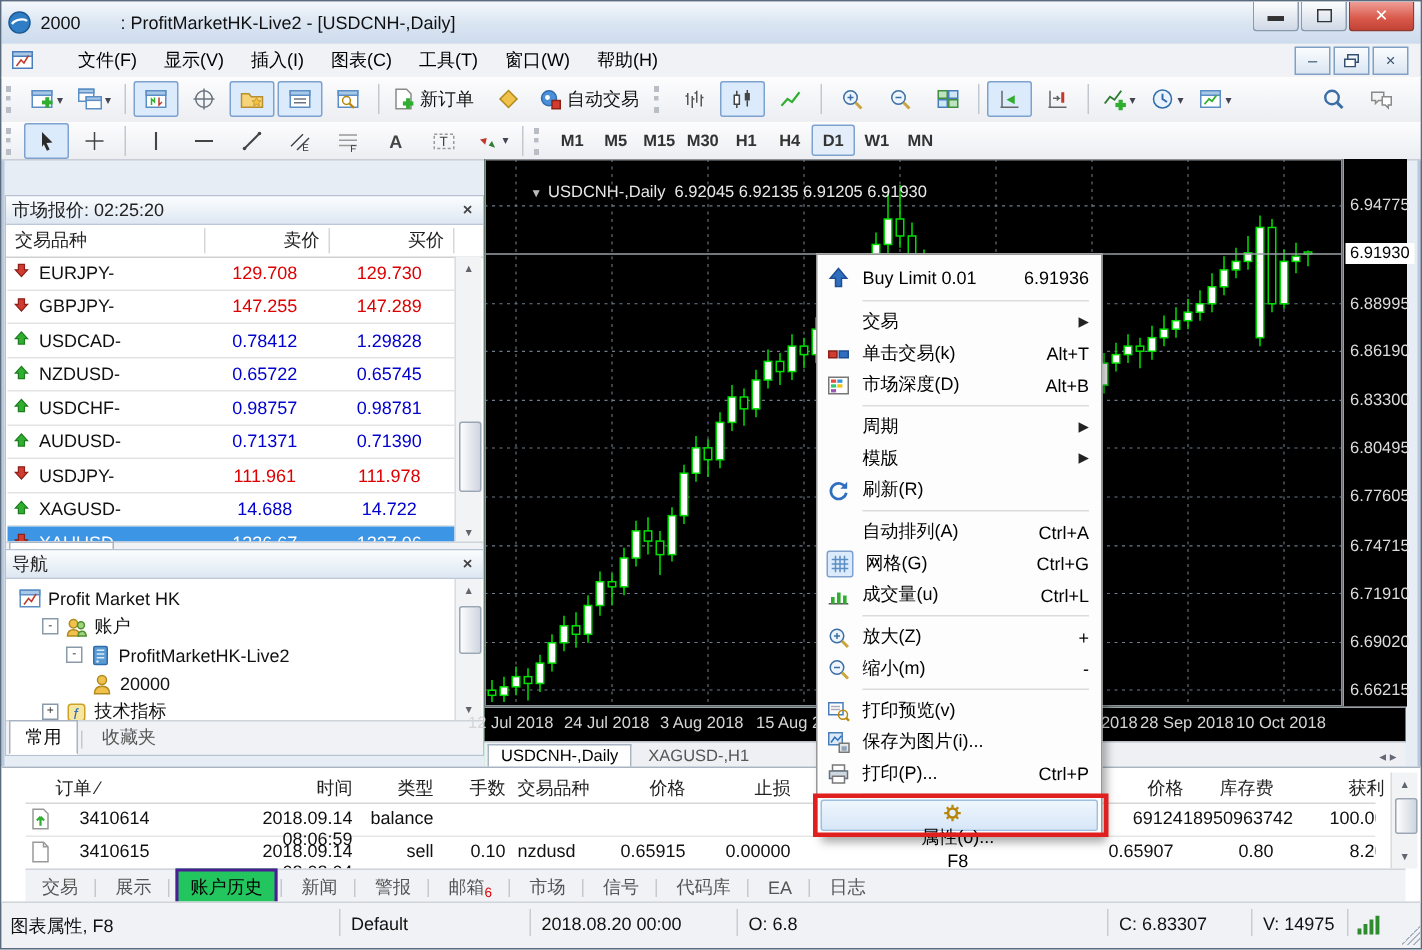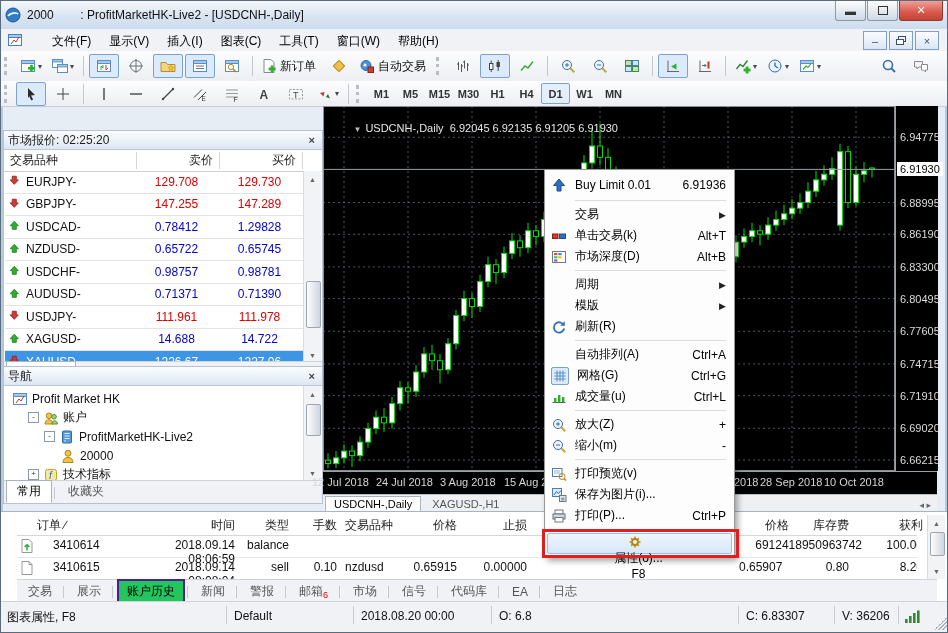--- a/index.html
+++ b/index.html
@@ -856,21 +856,21 @@
     <span class="sb" style="left:6px">图表属性, F8</span>
     <span class="sbsep" style="left:225px"></span>
     <span class="sb" style="left:233px">Default</span>
     <span class="sbsep" style="left:352px"></span>
     <span class="sb" style="left:360px">2018.08.20 00:00</span>
     <span class="sbsep" style="left:490px"></span>
     <span class="sb" style="left:498px">O: 6.8</span>
     <span class="sbsep" style="left:737px"></span>
     <span class="sb" style="left:745px">C: 6.83307</span>
     <span class="sbsep" style="left:833px"></span>
-    <span class="sb" style="left:841px">V: 36206</span>
+    <span class="sb" style="left:841px">V: 14975</span>
     <span class="sbsep" style="left:897px"></span>
     <span id="conn-icon">
       <svg width="16" height="14" viewBox="0 0 16 14">
           <rect x="1" y="9" width="2.6" height="4" fill="#2e8b2e"></rect>
           <rect x="5" y="6" width="2.6" height="7" fill="#2e8b2e"></rect>
           <rect x="9" y="3" width="2.6" height="10" fill="#2e8b2e"></rect>
           <rect x="13" y="0.5" width="2.6" height="12.5" fill="#2e8b2e"></rect>
         </svg>
     </span>
     <span id="grip"></span>

